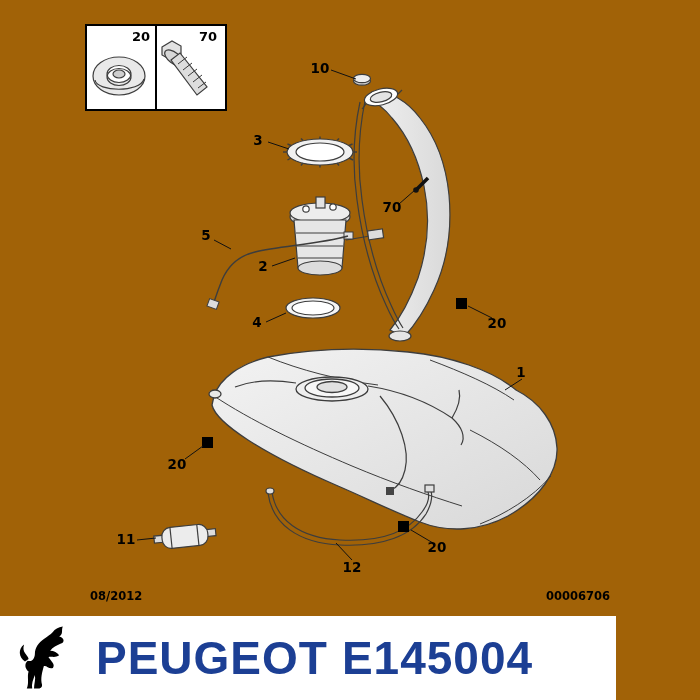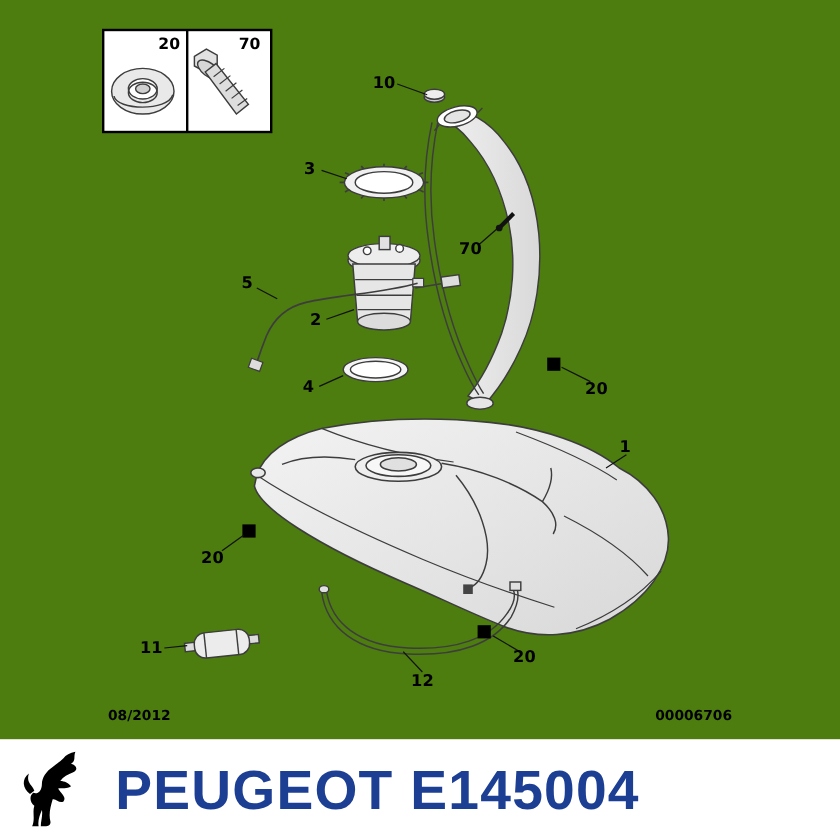--- a/index.html
+++ b/index.html
@@ -1,23 +1,23 @@
 <!DOCTYPE html>
 <html><head>
 <meta charset="utf-8">
 <style>
   html,body{margin:0;padding:0;background:#ffffff;}
   body{width:700px;height:700px;overflow:hidden;font-family:"Liberation Sans",sans-serif;}
-  .page{position:relative;width:700px;height:700px;background:#4d7c0f;}
+  .page{position:relative;width:700px;height:700px;background:#a16207;}
   svg.diagram{display:block;}
   svg.diagram text{font-family:"DejaVu Sans",sans-serif;font-weight:bold;fill:#000;}
   text.callout{font-size:13.5px;}
   text.legendnum{font-size:13px;}
   text.footnote{font-size:11.5px;}
-  .brandbar{position:absolute;left:0;top:616px;width:700px;height:84px;display:flex;align-items:center;background:#fff;}
+  .brandbar{position:absolute;left:0;top:616px;width:616px;height:84px;display:flex;align-items:center;background:#fff;}
   .lion{margin-left:16px;flex:0 0 auto;}
   .brandtext{font-weight:bold;font-size:46px;color:#1c3f94;letter-spacing:1px;margin-left:26px;white-space:nowrap;font-family:"Liberation Sans",sans-serif;}
   .brandtext .sep{display:inline-block;width:14px;}
 </style>
 </head>
 <body>
 
 <div class="page">
 
 <svg class="diagram" width="700" height="616" viewBox="0 0 700 616">

